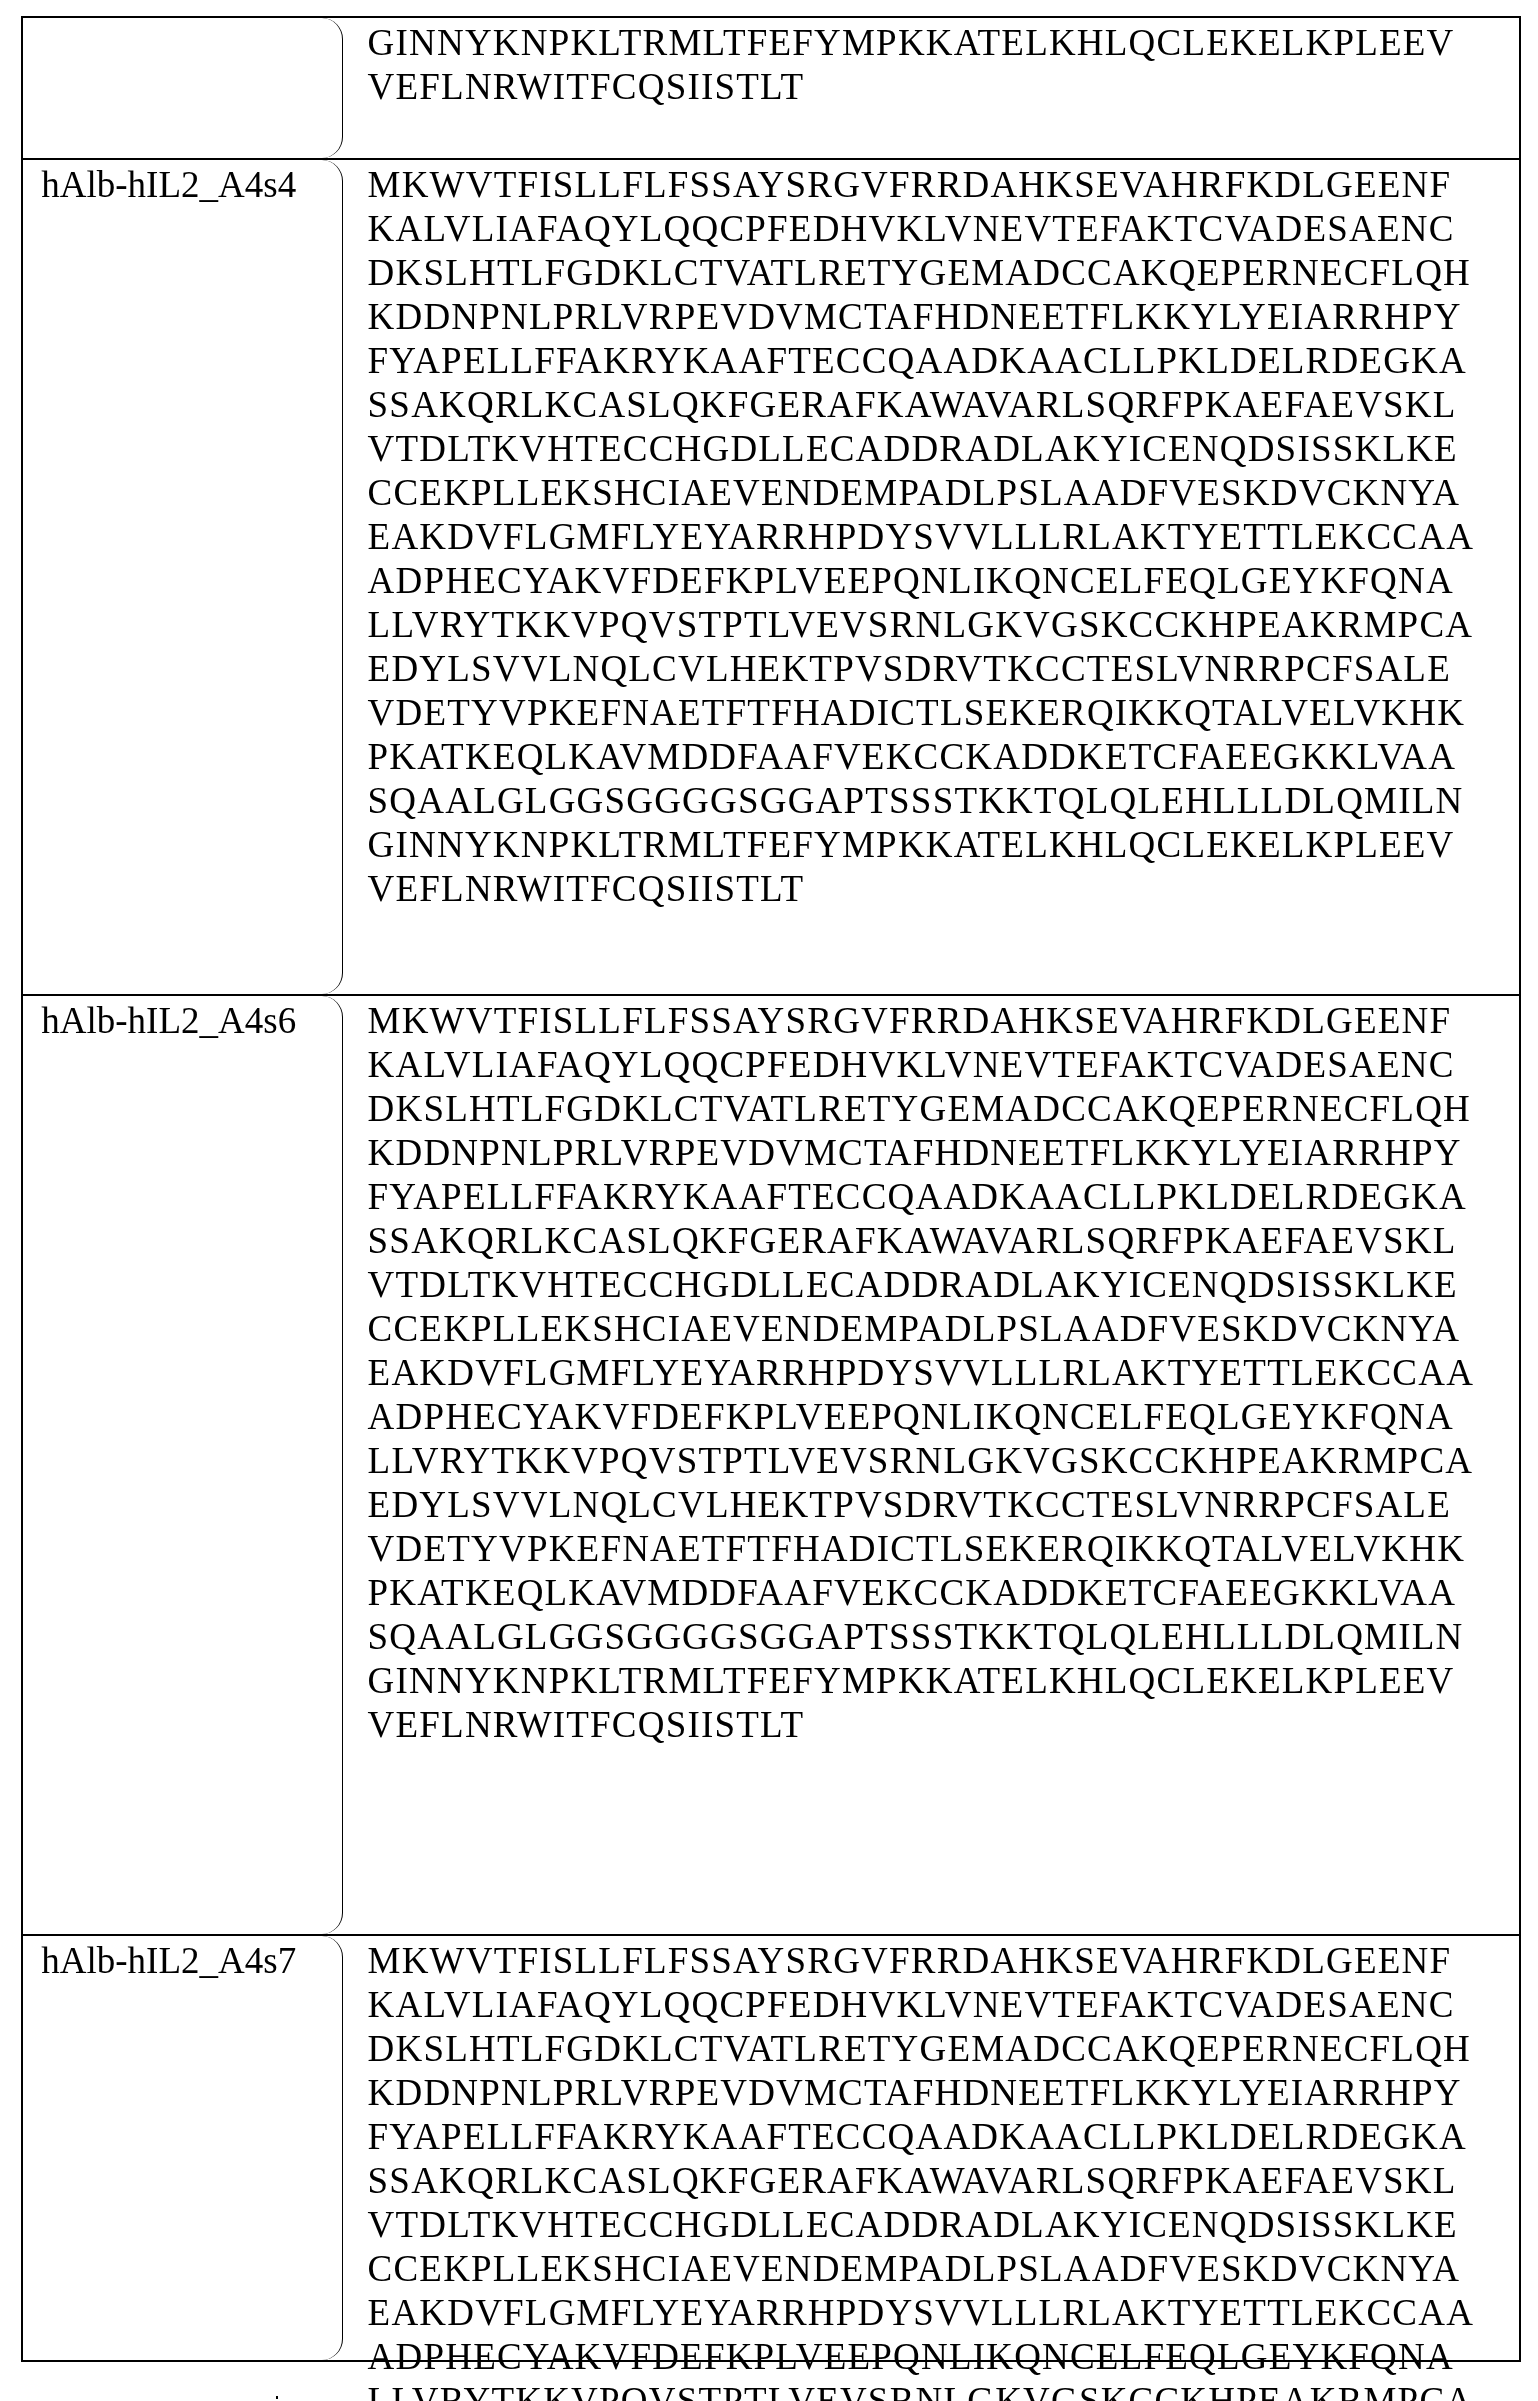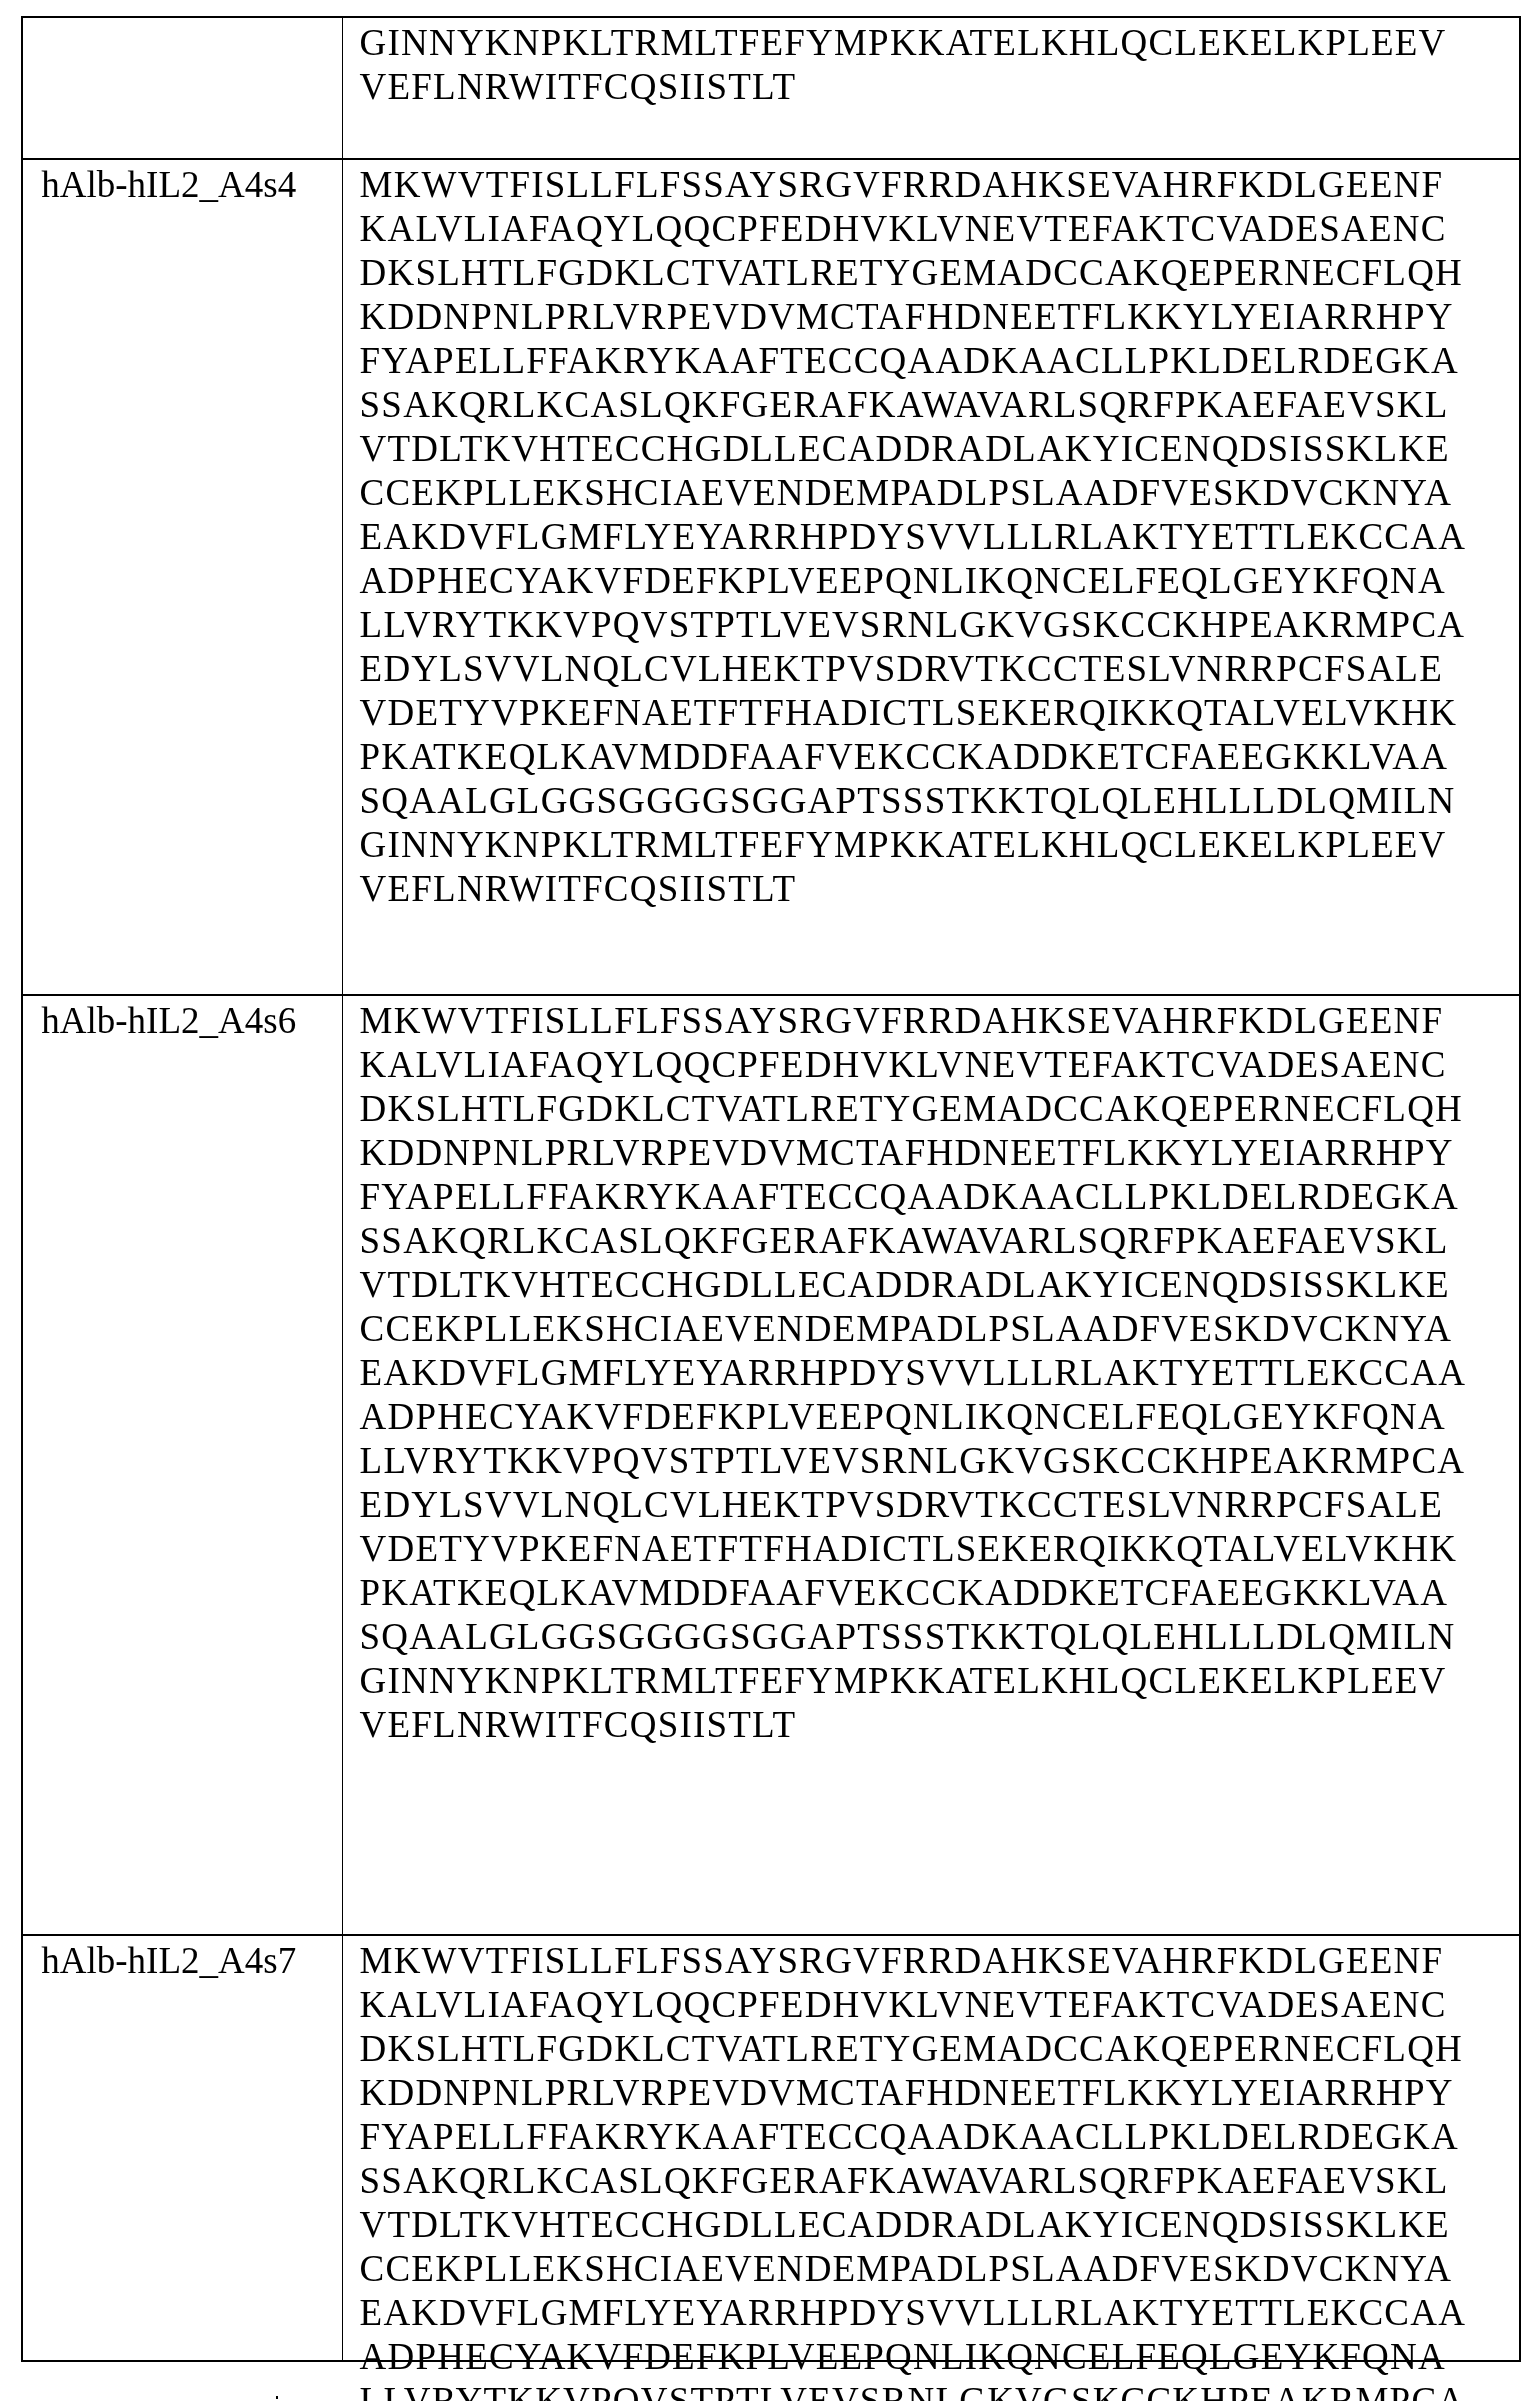--- a/index.html
+++ b/index.html
@@ -4,24 +4,24 @@
 <style>
   html, body { margin: 0; padding: 0; background: #ffffff; }
   body { width: 1539px; height: 2401px; position: relative; overflow: hidden;
          font-family: "Liberation Serif", "DejaVu Serif", serif; color: #000; }
   .tbl { position: absolute; left: 21px; top: 16px; width: 1500px;
          border: 2.5px solid #000; box-sizing: border-box; }
   .row { display: flex; border-top: 2.5px solid #000; box-sizing: border-box; }
   .row:first-child { border-top: none; }
   .label { width: 320px; flex: 0 0 320px; border-right: 1.7px solid #000;
            box-sizing: border-box; padding: 3.3px 0 0 18.3px;
-           font-size: 37px; line-height: 44px; white-space: nowrap; }
+           font-size: 37px; line-height: 44px; white-space: nowrap; border-radius: 21px; }
   .seq { flex: 1 1 auto; padding: 3.3px 0 0 16.6px; box-sizing: border-box;
          font-size: 37px; line-height: 44px; letter-spacing: 1.2px; }
-  .seq-line { display: block; white-space: nowrap; }
+  .seq-line { display: block; white-space: nowrap; margin-left: 8px; }
   .r0 { height: 140px; }
   .r1 { height: 836px; }
   .r2 { height: 940px; }
   .r3 { height: 426px; }
   .stray-dot { position: absolute; left: 276px; top: 2396px; width: 1.7px; height: 2.5px; background: #000; }
 </style>
 </head>
 <body>
 
 <div class="tbl">

